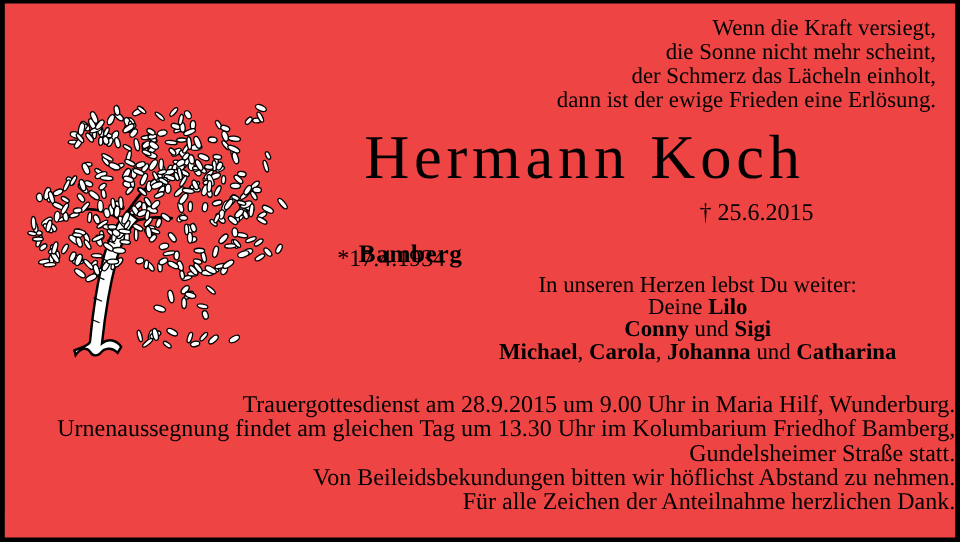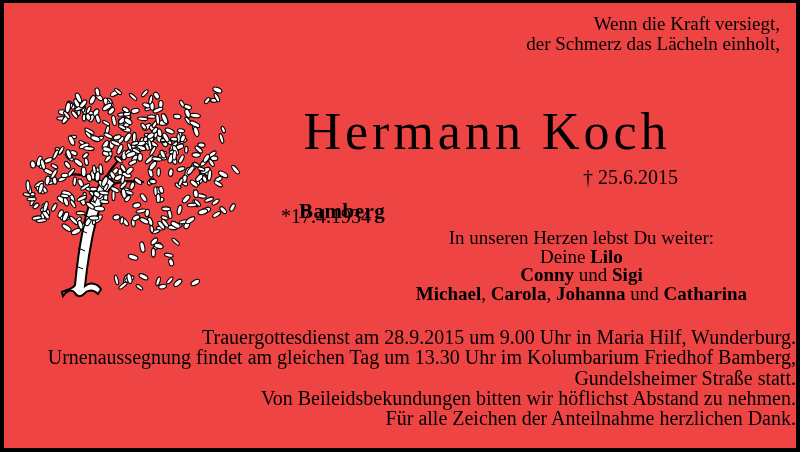--- a/index.html
+++ b/index.html
@@ -48,21 +48,23 @@
   }
   .b{font-weight:bold;}
 </style>
 </head>
 <body>
 
 <div class="page">
 
   <div class="poem">
     <div>Wenn die Kraft versiegt,</div>
+    <div>die Sonne nicht mehr scheint,</div>
     <div>der Schmerz das Lächeln einholt,</div>
+    <div>dann ist der ewige Frieden eine Erlösung.</div>
   </div>
 
   <svg class="tree" id="treeSvg" viewBox="0 0 226 230" xmlns="http://www.w3.org/2000/svg">
       <g stroke="#000" stroke-width="2.2" fill="none">
         <path d="M88 100 C98 84 108 72 122 62"></path>
         <path d="M86 104 C74 96 60 92 48 96"></path>
         <path d="M90 106 C102 102 116 100 128 102"></path>
       </g>
       <path fill="#fff" stroke="#000" stroke-width="2" d="M46 212 C52 209 57 209 59 205 C61 184 65 155 71 132 C75 116 82 105 90 96 L99 103 C91 111 85 122 81 137 C75 160 71 187 69 206 C74 202 81 203 85 209 L82 214 C77 209 71 210 68 214 C65 217 61 217 59 213 C56 209 51 210 47 216 Z"></path>
       <g stroke="#000" stroke-width="1" fill="none">

